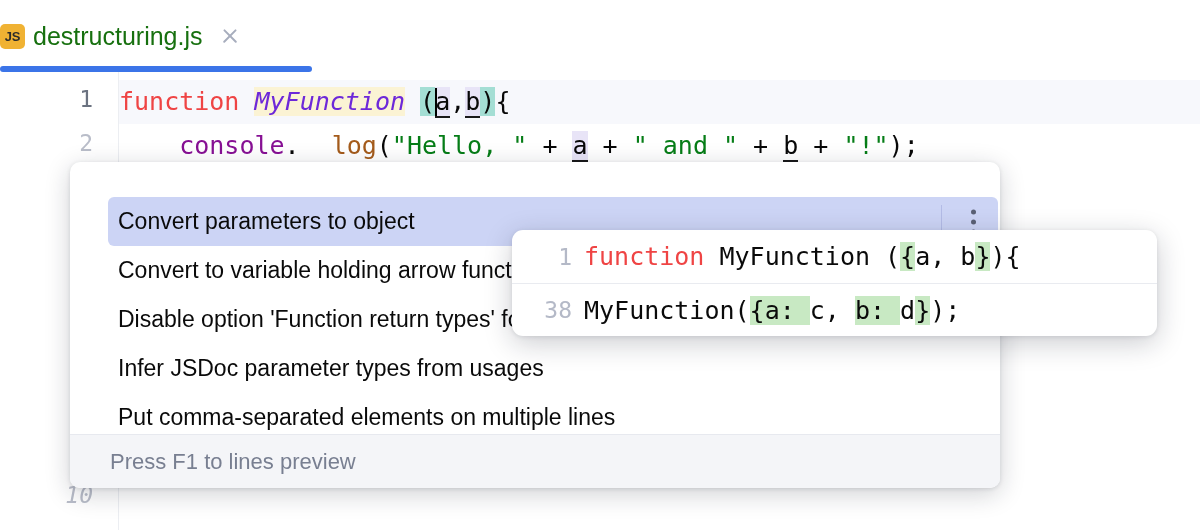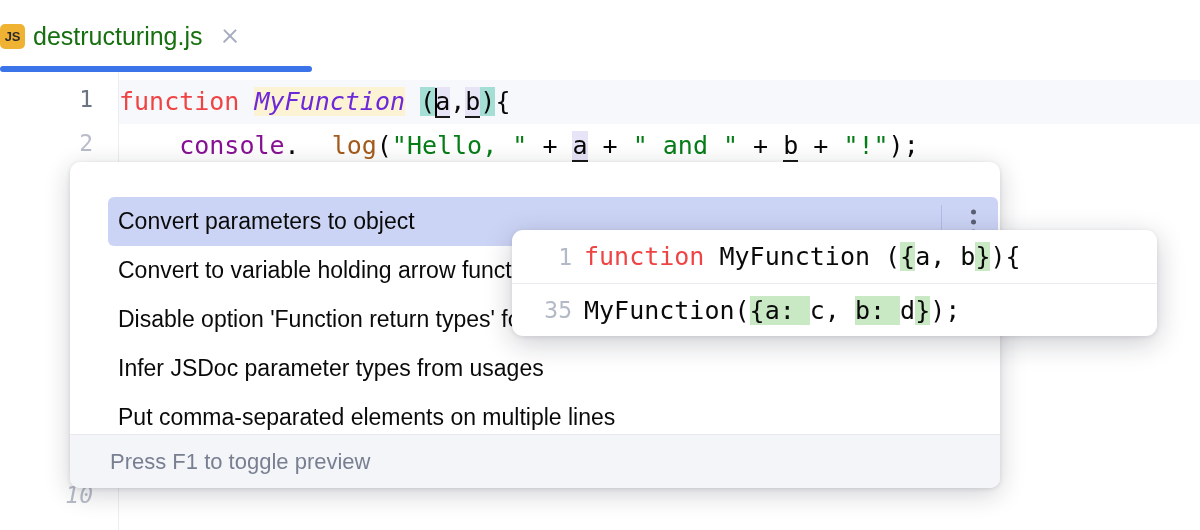--- a/index.html
+++ b/index.html
@@ -165,31 +165,31 @@
         <span class="label">Infer JSDoc parameter types from usages</span>
       </div>
 
       <div class="menu-item">
         <span class="label">Put comma-separated elements on multiple lines</span>
       </div>
 
     </div>
 
     <div class="menu-footer">
-      <span>Press F1 to toggle preview</span>
+      <span>Press F1 to lines preview</span>
     </div>
   </div>
 
   <div class="popup-preview">
 
     <div class="pv-row">
       <span class="pv-num">1</span>
       <span class="pv-code"><span class="kw">function</span><span> MyFunction (</span><span class="ins">{</span><span>a, b</span><span class="ins">}</span><span>){</span></span>
     </div>
 
     <div class="pv-row">
-      <span class="pv-num">35</span>
+      <span class="pv-num">38</span>
       <span class="pv-code"><span>MyFunction(</span><span class="ins">{a: </span><span>c, </span><span class="ins">b: </span><span>d</span><span class="ins">}</span><span>);</span></span>
     </div>
 
   </div>
 
 </div>
 
 </body></html>

